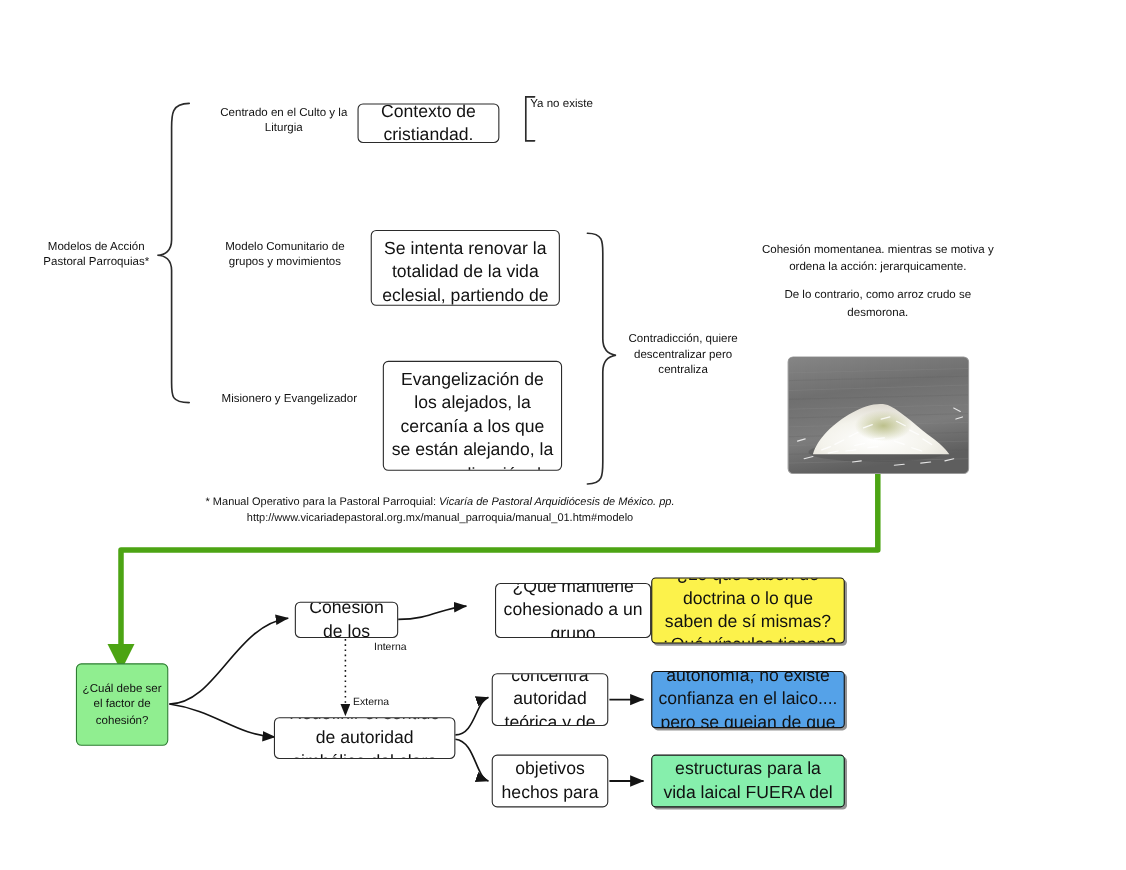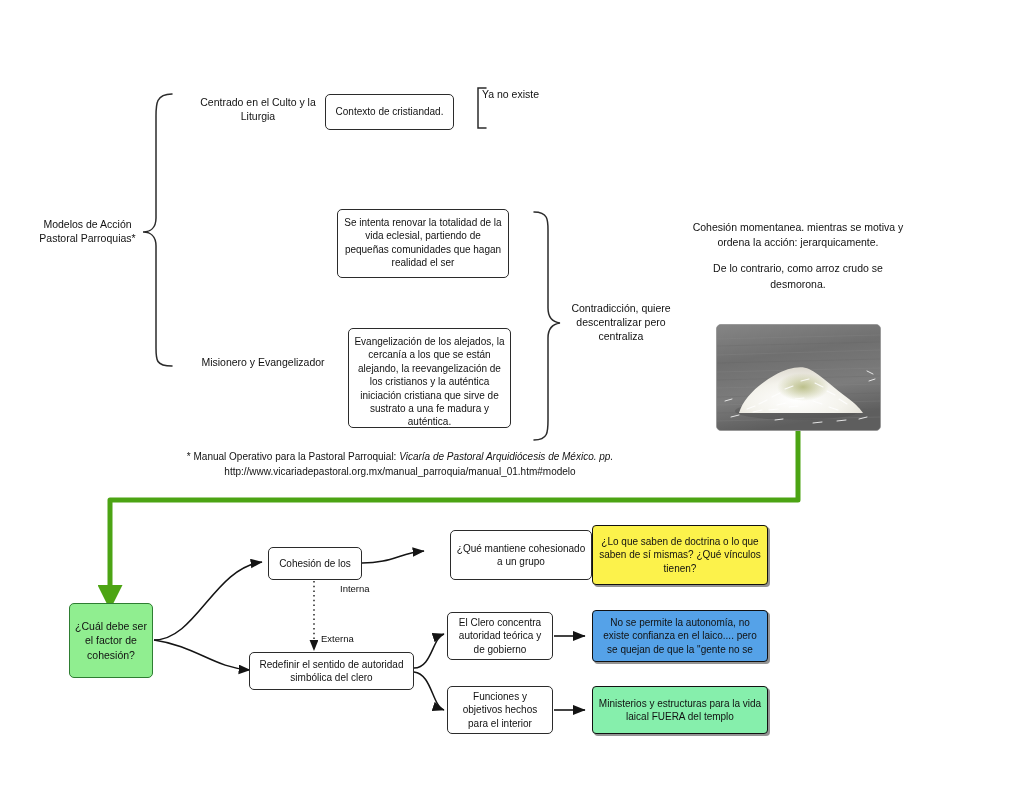--- a/index.html
+++ b/index.html
@@ -16,21 +16,21 @@
     display:flex;align-items:center;justify-content:center;
     text-align:center;overflow:hidden;
   }
   .plainlabel{
     position:absolute;box-sizing:border-box;text-align:center;
     display:flex;align-items:center;justify-content:center;
     font-size:10.5px;line-height:1.33;color:#111;
   }
   .boxed{
     border:1.3px solid #2b2b2b;border-radius:5px;background:#fff;
-    font-size:10px;line-height:1.34;padding:3px 5px;color:#111;
+    font-size:16px;line-height:1.34;padding:3px 5px;color:#111;
   }
   .boxed.align-top{align-items:flex-start;padding-top:6px;}
   .yellowbox{background:#FCF24B;border:1.4px solid #111;border-radius:4px;}
   .bluebox{background:#55A2E8;border:1.4px solid #111;border-radius:4px;}
   .redbox{background:#86efac;border:1.4px solid #111;border-radius:4px;}
   .greenbox{background:#90EE90;border:1.6px solid #2E7D32;border-radius:5px;}
   .shadowed{box-shadow:2px 2px 0 rgba(0,0,0,0.42);}
   .edgelabel{
     position:absolute;font-size:9.5px;color:#111;white-space:nowrap;
   }
@@ -105,20 +105,21 @@
 
     <path d="M554,636 L585,636" fill="none" stroke="#141414" stroke-width="1.6" marker-end="url(#arrowBlack)"></path>
 
     <path d="M554,710 L585,710" fill="none" stroke="#141414" stroke-width="1.6" marker-end="url(#arrowBlack)"></path>
   </svg>
 
   <div class="plainlabel" style="left:30px;top:208px;width:115px;height:48px;">Modelos de Acción Pastoral Parroquias*</div>
 
   <div class="plainlabel" style="left:188px;top:90px;width:140px;height:40px;">Centrado en el Culto y la Liturgia</div>
 
+  <div class="plainlabel" style="left:188px;top:212px;width:142px;height:40px;">Modelo Comunitario de grupos y movimientos</div>
 
   <div class="plainlabel" style="left:188px;top:352px;width:150px;height:22px;">Misionero y Evangelizador</div>
 
   <div class="node boxed" style="left:325px;top:94px;width:129px;height:36px;">Contexto de cristiandad.</div>
 
   <div class="node boxed align-top" style="left:337px;top:209px;width:172px;height:69px;">Se intenta renovar la totalidad de la vida eclesial, partiendo de pequeñas comunidades que hagan realidad el ser</div>
 
   <div class="node boxed align-top" style="left:348px;top:328px;width:163px;height:100px;">Evangelización de los alejados, la cercanía a los que se están alejando, la reevangelización de los cristianos y la auténtica iniciación cristiana que sirve de sustrato a una fe madura y auténtica.</div>
 
   <div class="plainlabel" style="left:482px;top:84px;width:78px;height:22px;justify-content:flex-start;text-align:left;">Ya no existe</div>

